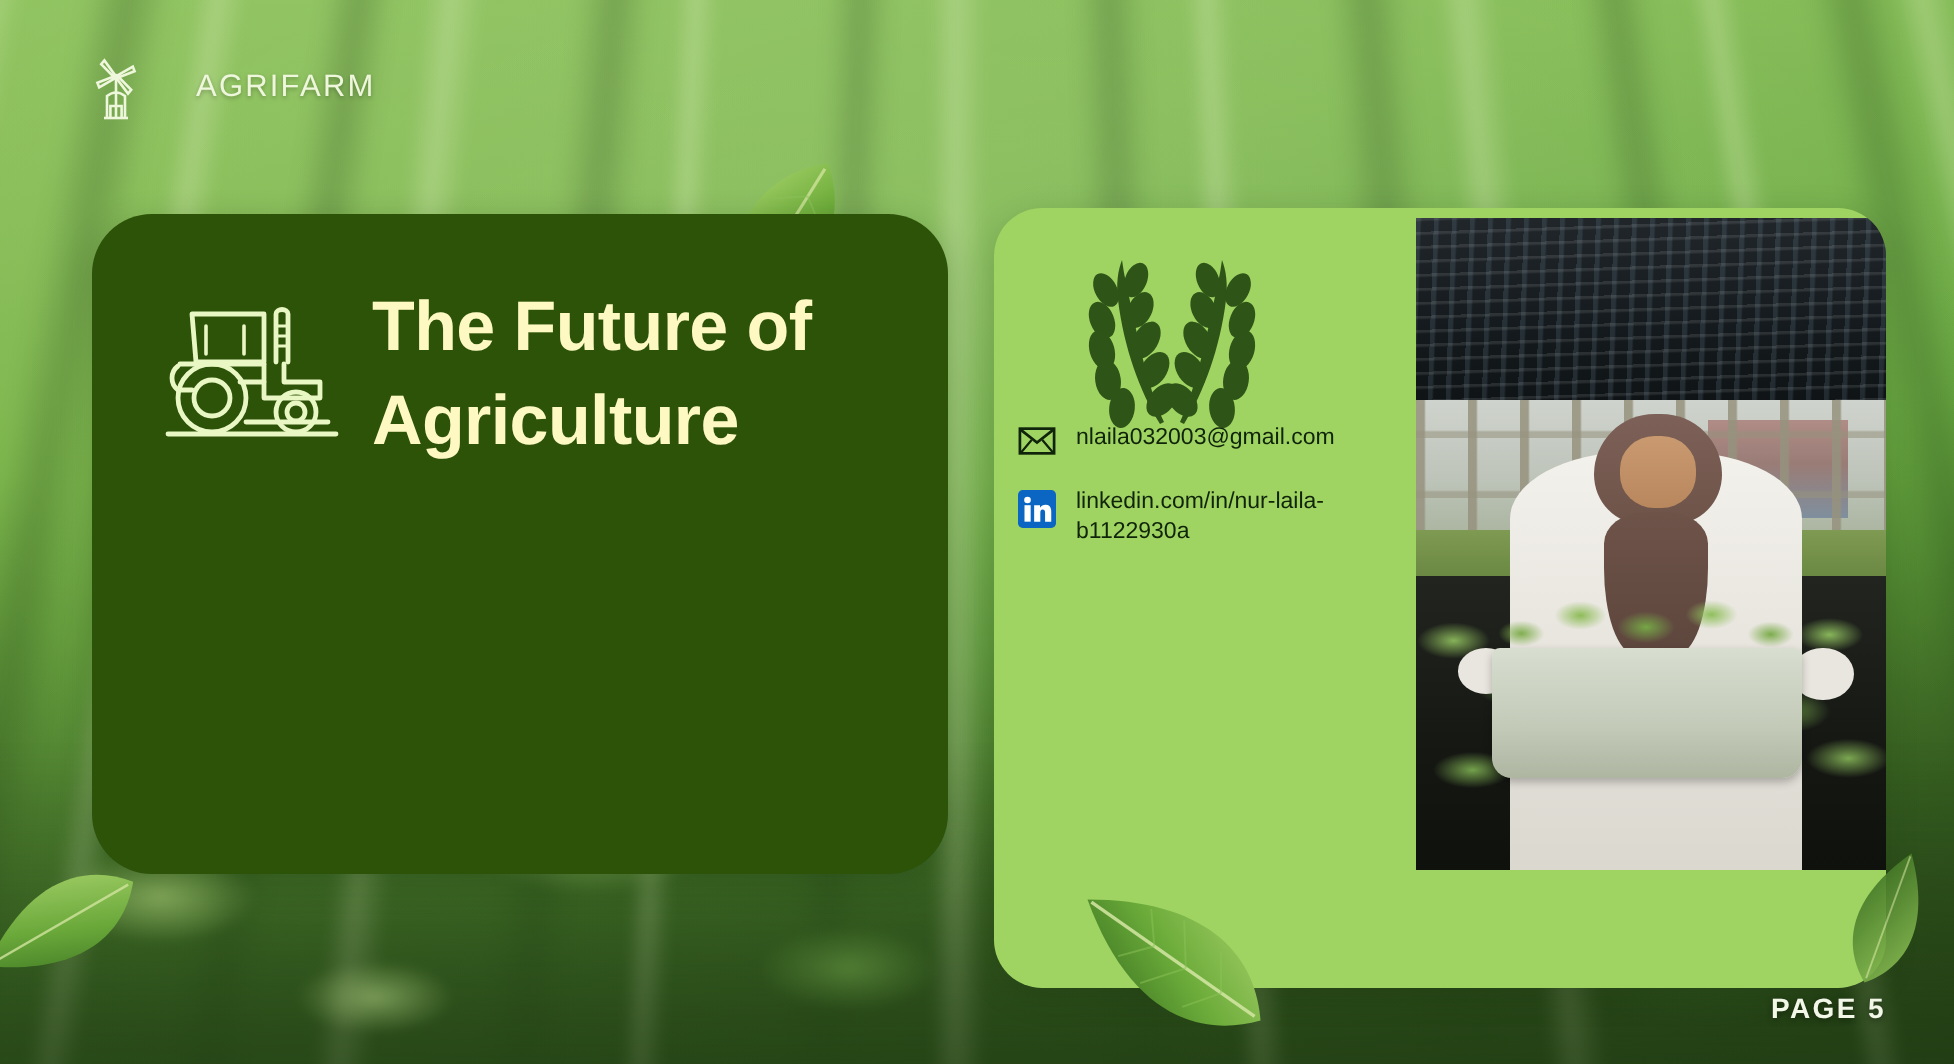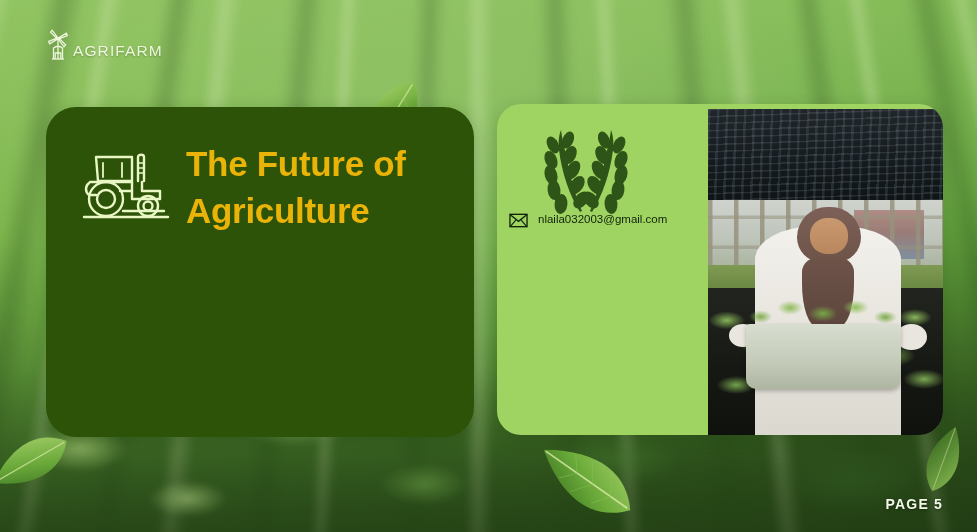--- a/index.html
+++ b/index.html
@@ -61,49 +61,49 @@
       radial-gradient(ellipse 100px 46px at 84% 60%, rgba(54,98,38,.60) 0%, rgba(54,98,38,0) 72%),
       linear-gradient(180deg, rgba(44,78,26,0) 0%, rgba(36,66,22,.55) 100%);
     filter:blur(2.5px);
   }
   .bg-vignette {
     position:absolute; inset:0;
     background:radial-gradient(ellipse 110% 90% at 50% 28%, rgba(255,255,255,.10) 0%, rgba(0,0,0,0) 55%, rgba(25,48,14,.35) 100%);
   }
 
   
-  .logo { position:absolute; left:44px; top:28px; display:flex; align-items:flex-end; gap:1px; }
+  .logo { position:absolute; left:44px; top:28px; display:flex; align-items:center; gap:26px; }
   .logo svg { display:block; }
   .logo-text {
     color:#eef7dc; font-size:15.5px; letter-spacing:1.1px; font-weight:400;
     text-shadow:0 1px 2px rgba(0,0,0,.25);
   }
 
   
   .left-card {
     position:absolute; left:46px; top:107px; width:428px; height:330px;
     background:#2d5309; border-radius:30px; overflow:hidden;
     box-shadow:0 4px 16px rgba(20,40,10,.22);
   }
   .left-inner { position:absolute; inset:0; padding:34px 30px 0 30px; }
   .title-row { display:flex; align-items:flex-start; gap:14px; }
   .tractor { flex:0 0 auto; margin-top:10px; }
   .headline {
-    color:#eab308; font-size:35px; line-height:1.33; font-weight:700;
+    color:#fef9c3; font-size:35px; line-height:1.33; font-weight:700;
     letter-spacing:-0.3px; max-width:250px;
   }
   .subtitle {
     position:absolute; left:28px; right:28px; top:172px;
     color:#ffffff; font-size:17.5px; font-weight:700; line-height:1.5;
     letter-spacing:.2px; text-align:center;
   }
 
   
   .right-card {
-    position:absolute; left:497px; top:104px; width:446px; height:331px;
+    position:absolute; left:497px; top:104px; width:446px; height:390px;
     background:#9fd362; border-radius:24px; overflow:hidden;
     box-shadow:0 4px 16px rgba(20,40,10,.18);
   }
   .laurel { position:absolute; left:25px; top:20px; }
   .contacts { position:absolute; left:12px; top:108px; width:200px; }
   .contact-row { display:flex; align-items:flex-start; gap:10px; margin-bottom:12px; }
   .contact-ico { flex:0 0 19px; width:19px; height:19px; margin-top:1px; }
   .contact-text { font-size:11.5px; color:#10240a; line-height:1.28; word-break:break-word; }
 
   
@@ -334,20 +334,31 @@
       <div class="contact-row">
         <span class="contact-ico">
           <svg width="19" height="15" viewBox="0 0 24 18" fill="none" stroke="#10240a" stroke-width="1.7">
             <rect x="1.2" y="1.2" width="21.6" height="15.6"></rect>
             <path d="M1.6 1.8 L12 10 L22.4 1.8"></path>
             <path d="M1.8 16.4 L8.6 8.4 M22.2 16.4 L15.4 8.4" stroke-width="1.4"></path>
           </svg>
         </span>
         <span class="contact-text">nlaila032003@gmail.com</span>
       </div>
+      <div class="contact-row">
+        <span class="contact-ico">
+          <svg width="19" height="19" viewBox="0 0 24 24">
+            <rect x="0" y="0" width="24" height="24" rx="3" fill="#0a66c2"></rect>
+            <circle cx="6" cy="6.3" r="2.1" fill="#ffffff"></circle>
+            <rect x="4.1" y="9.6" width="3.9" height="10.4" fill="#ffffff"></rect>
+            <path d="M10.2 9.6 H13.9 V11.2 C14.6 10 15.9 9.3 17.4 9.3 C19.9 9.3 21 10.9 21 13.7 V20 H17.1 V14.4 C17.1 13 16.6 12.3 15.5 12.3 C14.4 12.3 14.1 13.1 14.1 14.5 V20 H10.2 Z" fill="#ffffff"></path>
+          </svg>
+        </span>
+        <span class="contact-text">linkedin.com/in/nur-laila-b1122930a</span>
+      </div>
     </div>
 
     <div class="photo">
       <div class="ph-canopy"></div>
       <div class="ph-sky"></div>
       <div class="ph-bldg"></div>
       <div class="ph-fence"></div>
       <div class="ph-grass"></div>
       <div class="ph-beds"></div>
       <div class="ph-person"></div>

